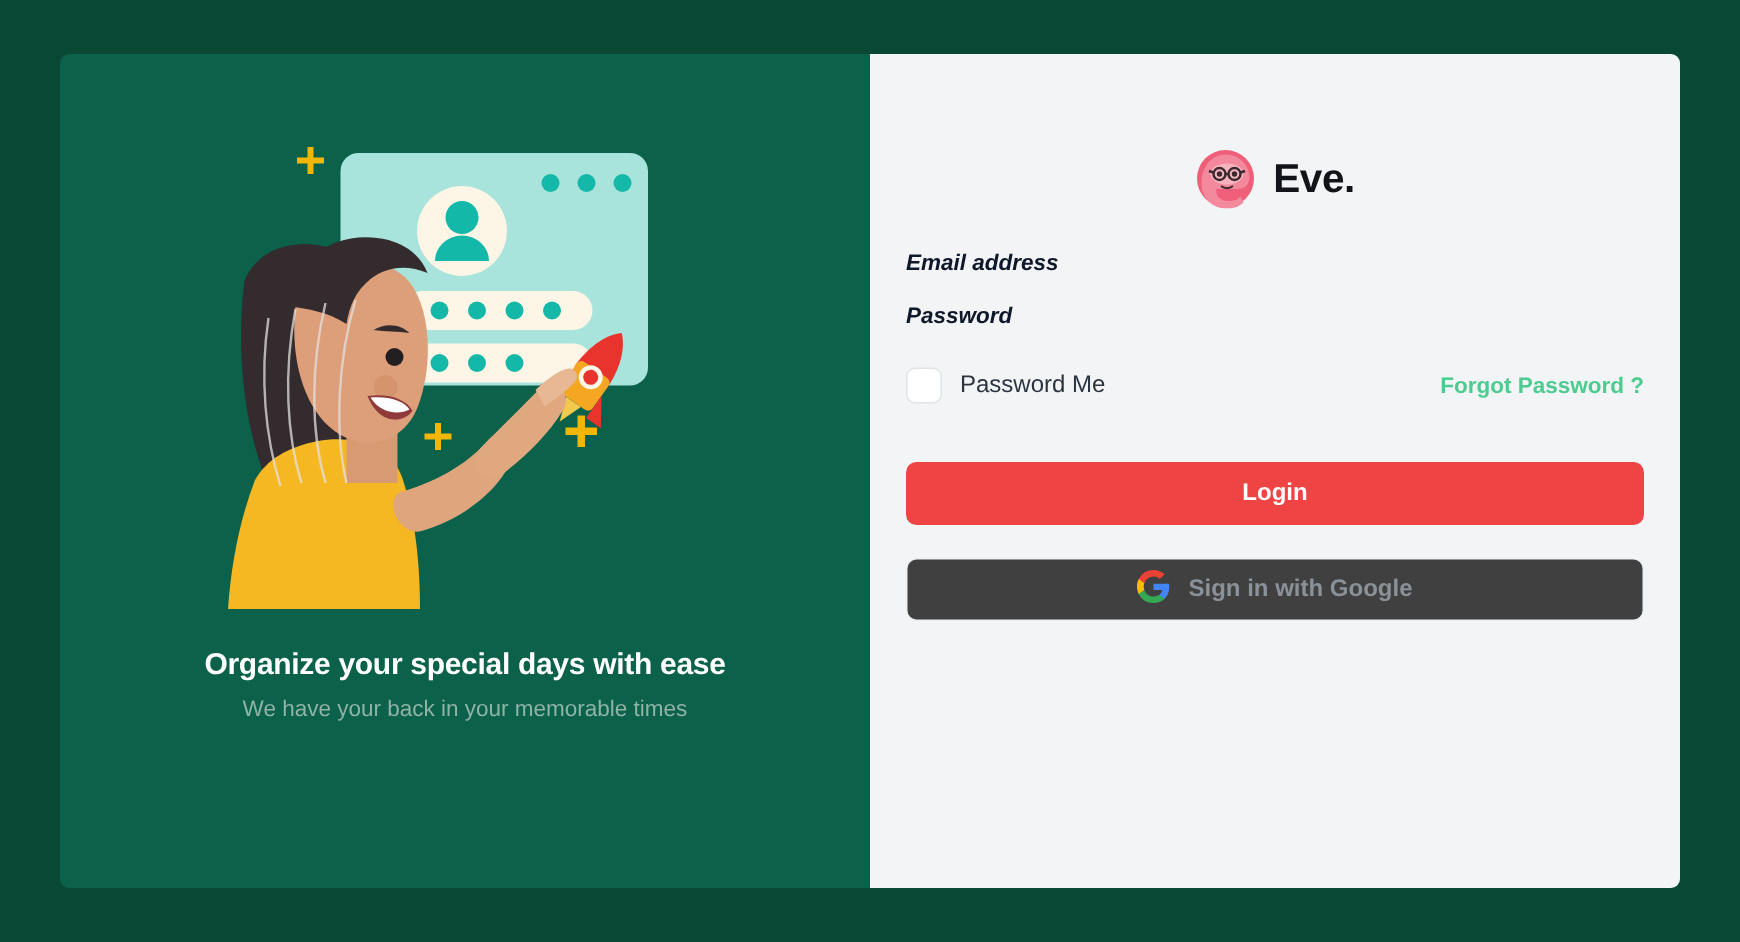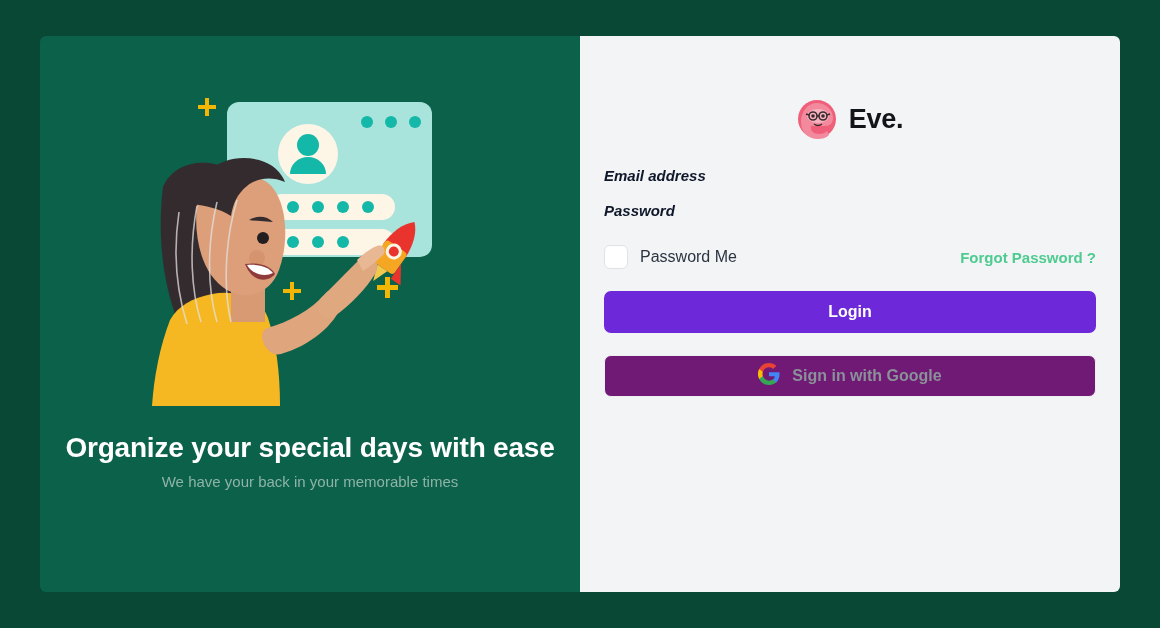--- a/index.html
+++ b/index.html
@@ -34,21 +34,21 @@
     justify-content: flex-start;
   }
   .illus-wrap {
     margin-top: 56px;
     width: 330px; height: 322px;
   }
   .illus-wrap svg { width: 100%; height: 100%; display: block; }
   .tagline {
     margin-top: 18px;
     color: #ffffff;
-    font-size: 28px;
+    font-size: 20px;
     font-weight: bold;
     letter-spacing: -0.2px;
     text-align: right;
   }
   .subtagline {
     margin-top: 9px;
     color: #8fb3a6;
     font-size: 15px;
     text-align: center;
   }
@@ -136,39 +136,39 @@
   }
   .forgot {
     font-size: 15px;
     font-weight: bold;
     color: #4ecb91;
     text-decoration: none;
     cursor: pointer;
   }
 
   .login-btn {
-    margin-top: 22px;
+    margin-top: 39px;
     width: 100%;
     height: 42px;
     border: none;
     border-radius: 7px;
-    background: #6d28d9;
+    background: #ef4444;
     color: #ffffff;
     font-size: 16px;
     font-weight: bold;
     font-family: "Liberation Sans", sans-serif;
     cursor: pointer;
   }
   .google-btn {
     margin-top: 22px;
     width: 100%;
     height: 42px;
     border: 1px solid #eceef0;
     border-radius: 7px;
-    background: #701a75;
+    background: #404040;
     display: flex;
     align-items: center;
     justify-content: center;
     gap: 12px;
     cursor: pointer;
     font-family: "Liberation Sans", sans-serif;
   }
   .google-label {
     font-size: 16px;
     font-weight: bold;

